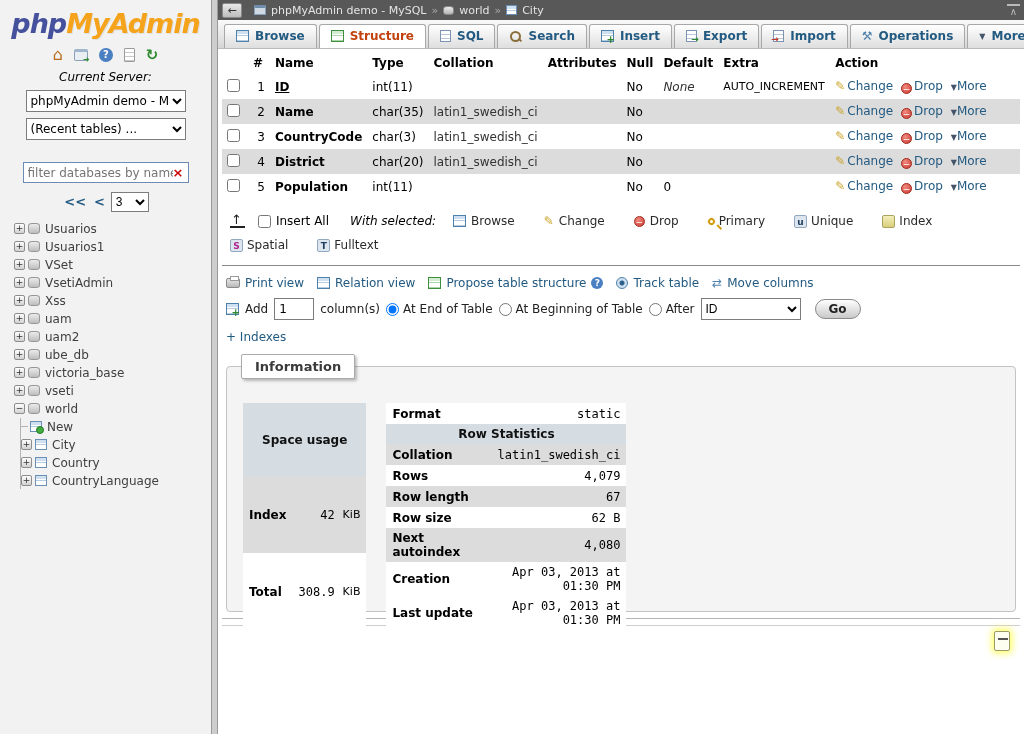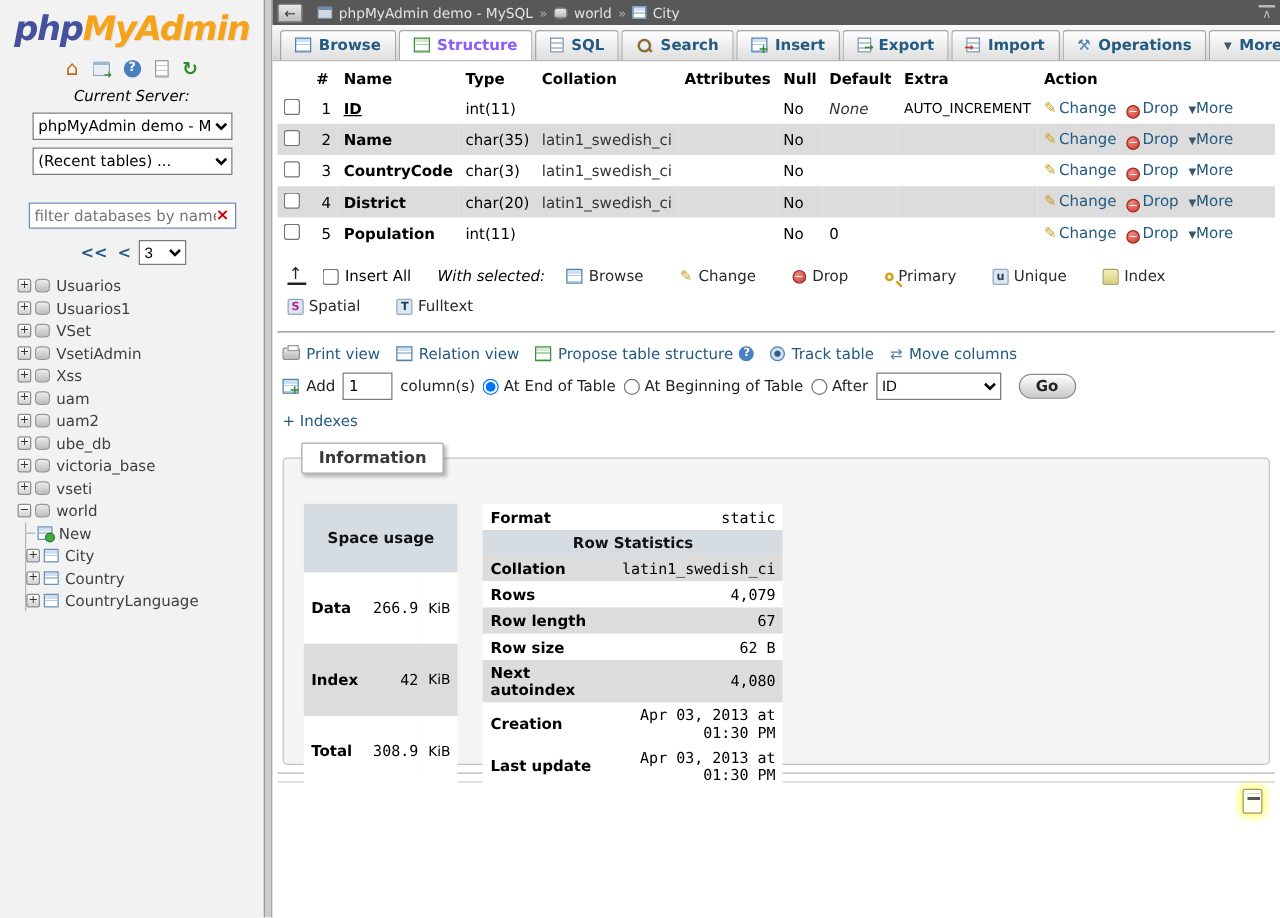--- a/index.html
+++ b/index.html
@@ -51,21 +51,21 @@
   .crumb .sep { color:#aaa; }
   .crumb a { color:#e4e4e4; text-decoration:none; cursor:pointer; }
   .mini-server { width:12px; height:10px; background:#cfd9e4; border:1px solid #8aa0b8; border-top:3px solid #6f8cab; border-radius:1px; }
   .mini-db { width:11px; height:9px; background:linear-gradient(#ececec,#b5b5b5); border:1px solid #888; border-radius:4px/3px; }
   .mini-tbl { width:11px; height:10px; background:#fff; border:1px solid #6b8fb5;
               background-image:linear-gradient(#cfe0f0 0,#cfe0f0 3px,transparent 3px),repeating-linear-gradient(180deg,transparent 0 4px,#b4cbe0 4px 5px); }
   .collapse-top { margin-left:auto; color:#b9b9b9; font-size:10px; border-top:2px solid #b9b9b9; line-height:9px; padding-top:1px; cursor:pointer; width:13px; text-align:center; }
 
   .tabsbar { height:29px; background:linear-gradient(#fafafa,#d6d6d6); border-bottom:1px solid #bbb; display:flex; align-items:flex-end; padding:3px 4px 0 6px; gap:2px; }
   .tab { display:flex; align-items:center; gap:6px; padding:4px 11px 5px; border:1px solid #a8a8a8; border-bottom:none; border-radius:3px 3px 0 0; background:linear-gradient(#ffffff,#dedede); color:#235a81; font-weight:bold; font-size:12px; cursor:pointer; white-space:nowrap; }
-  .tab.active { background:#fff; color:#8b5cf6; }
+  .tab.active { background:#fff; color:#c2410c; }
   .ticon { display:inline-block; width:13px; height:12px; }
   .ti-grid { background:#fff; border:1px solid #4f81ad; background-image:linear-gradient(#cfe0f0 0,#cfe0f0 3px,transparent 3px),repeating-linear-gradient(180deg,transparent 0 4px,#b4cbe0 4px 5px); }
   .ti-grid.green { border-color:#3f8f3f; background-image:linear-gradient(#d2ecd2 0,#d2ecd2 3px,transparent 3px),repeating-linear-gradient(180deg,transparent 0 4px,#a9d4a9 4px 5px); }
   .ti-page { background:#fff; border:1px solid #7d93b2; width:11px; background-image:repeating-linear-gradient(180deg,transparent 0 3px,#b8c6d8 3px 4px); }
   .ti-mag { position:relative; width:13px; height:13px; }
   .ti-mag:before { content:""; position:absolute; left:1px; top:1px; width:7px; height:7px; border:2px solid #8a6d3b; border-radius:50%; }
   .ti-mag:after { content:""; position:absolute; left:9px; top:9px; width:4px; height:2px; background:#8a6d3b; transform:rotate(45deg); }
   .ti-plus { position:relative; }
   .ti-plus:after { content:"+"; position:absolute; right:-2px; bottom:-4px; color:#2d8a2d; font-size:10px; font-weight:bold; }
   .ti-arrow-r:after { content:"→"; position:absolute; right:-3px; bottom:-3px; color:#2d8a2d; font-size:9px; font-weight:bold; }
@@ -513,25 +513,20 @@
     <a class="indexes-link">+ Indexes</a>
 
     <div class="infofs">
       <div class="legendbox">Information</div>
       <div class="fs-inner">
         <table class="stats space-t">
           <tbody>
               <tr>
                 <th colspan="3">Space usage</th>
               </tr>
-          <tr>
-            <td class="slabel">Data</td>
-            <td class="sval">266.9</td>
-            <td class="unit">KiB</td>
-          </tr>
           <tr class="alt">
             <td class="slabel">Index</td>
             <td class="sval">42</td>
             <td class="unit">KiB</td>
           </tr>
           <tr>
             <td class="slabel">Total</td>
             <td class="sval">308.9</td>
             <td class="unit">KiB</td>
           </tr>

